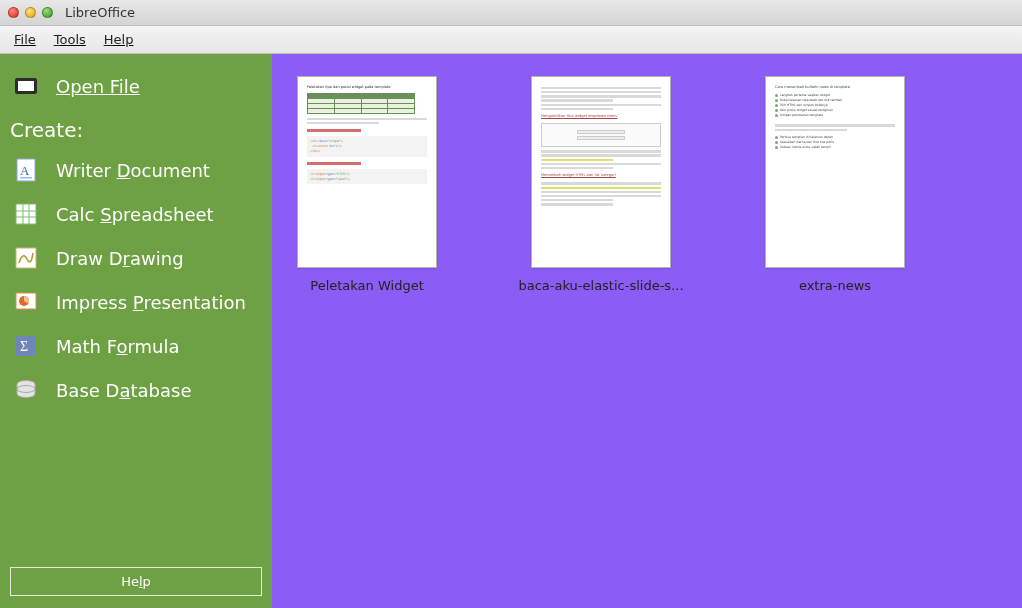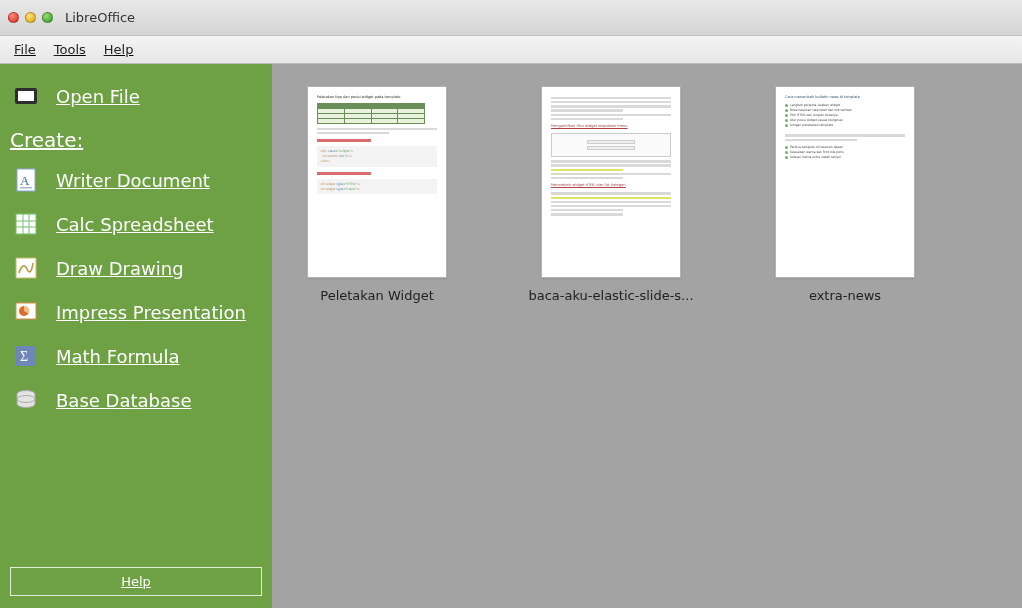--- a/index.html
+++ b/index.html
@@ -8,21 +8,21 @@
     font-size: 13px;
     background: #ededed;
     width: 1022px;
     height: 608px;
     overflow: hidden;
     display: flex;
     flex-direction: column;
   }
   
   .titlebar {
-    height: 36px;
+    height: 26px;
     background: linear-gradient(#e8e8e8, #d4d4d4);
     display: flex;
     align-items: center;
     padding: 0 8px;
     border-bottom: 1px solid #bfbfbf;
   }
   .traffic { display: flex; gap: 6px; margin-right: 12px; }
   .tl { width: 11px; height: 11px; border-radius: 50%; border: 1px solid rgba(0,0,0,.25); }
   .tl.red { background: radial-gradient(circle at 35% 30%, #ff8a80, #d9291c); }
   .tl.yellow { background: radial-gradient(circle at 35% 30%, #ffe27a, #d9a400); }
@@ -43,21 +43,20 @@
   .mn { text-decoration: underline; }
   
   .main { flex: 1; display: flex; min-height: 0; }
   .sidebar {
     width: 272px;
     background: #6ea044;
     color: #fff;
     display: flex;
     flex-direction: column;
     padding: 10px 10px 12px 10px;
-    text-decoration: underline;
   }
   .side-row {
     display: flex;
     align-items: center;
     gap: 16px;
     padding: 8px 2px;
     font-size: 18px;
     cursor: default;
   }
   .side-row .icon {
@@ -76,22 +75,22 @@
     color: #fff;
     font-size: 13px;
     padding: 6px 0;
     cursor: default;
     text-align: center;
   }
   .side-btn .mn { text-decoration: underline; }
   
   .docarea {
     flex: 1;
-    background: #a3a3a3;
-    padding: 22px 20px;
+    background: #8b5cf6;
+    padding: 22px 10px;
     display: flex;
     gap: 64px;
     align-items: flex-start;
   }
   .doc-item { width: 170px; display: flex; flex-direction: column; align-items: center; cursor: default; }
   .thumb {
     width: 140px; height: 192px;
     border: 1px solid #b3b3b3;
     background: #fff;
     box-shadow: 0 1px 2px rgba(0,0,0,.1);

